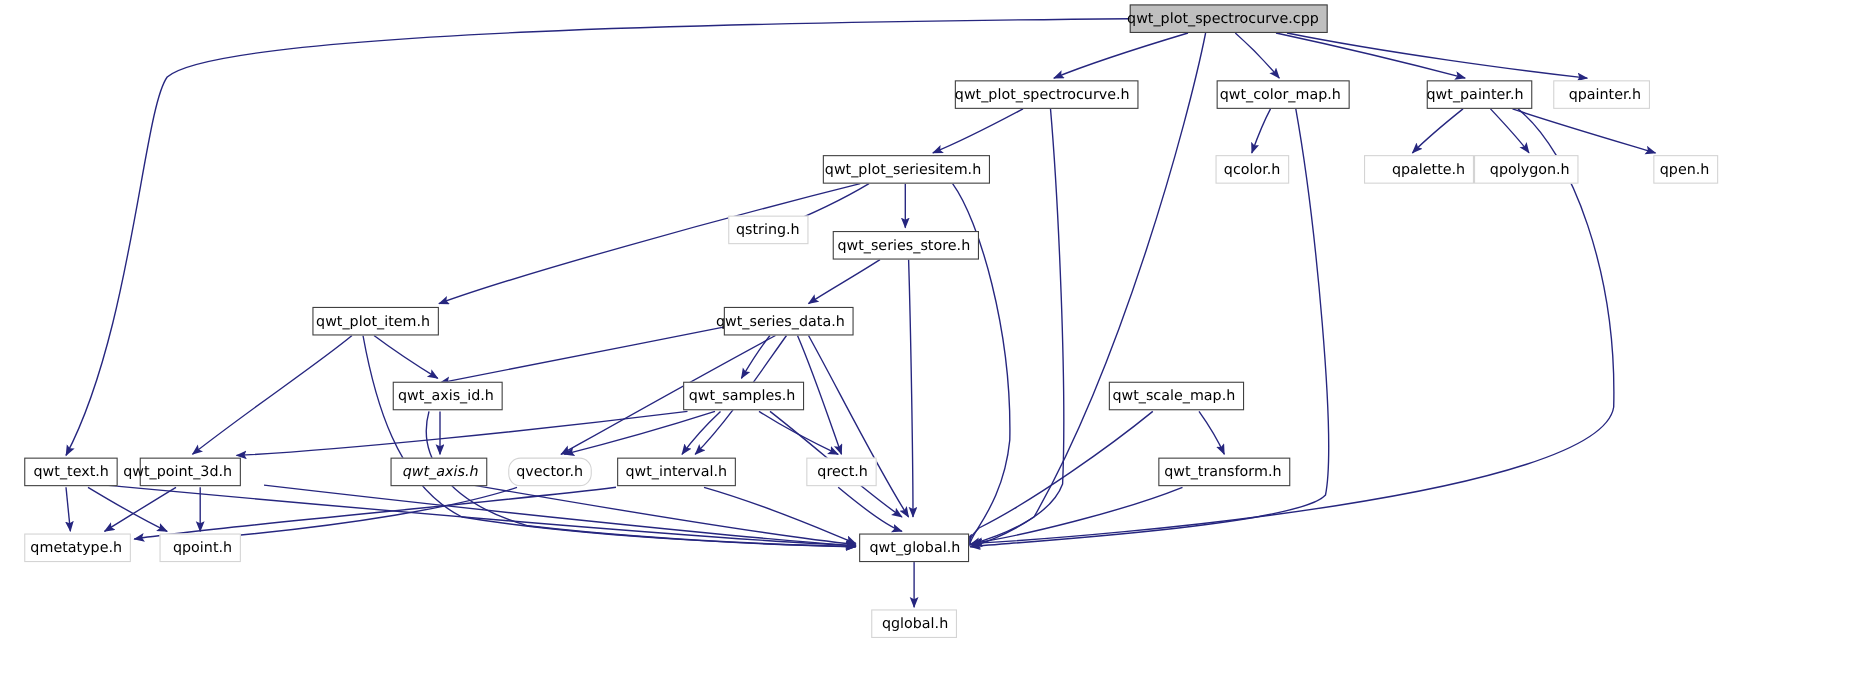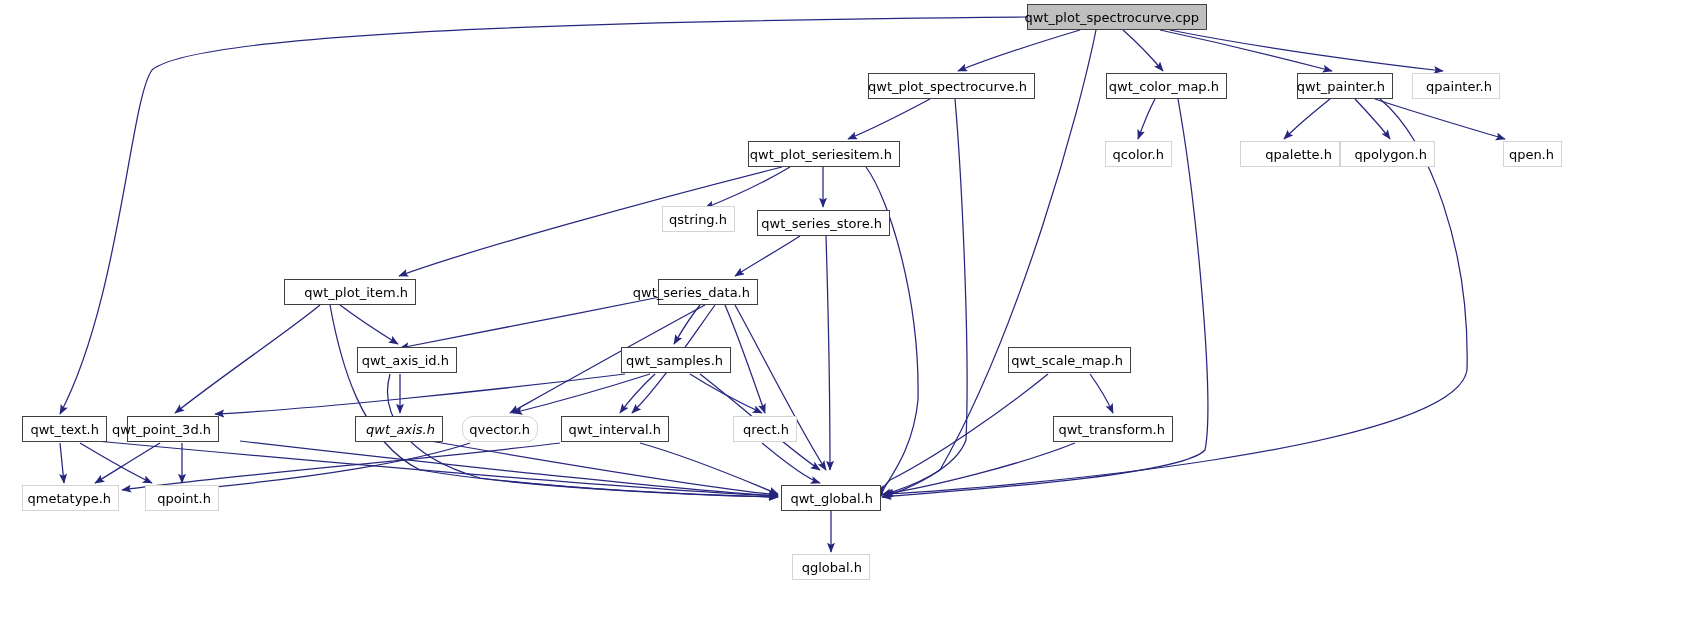--- a/index.html
+++ b/index.html
@@ -132,30 +132,30 @@
       </div>
       <div class="node qt" style="left: 1240px; top: 141px; width: 100px;">
         <span>qpalette.h</span>
       </div>
       <div class="node qt" style="left: 1340px; top: 141px; width: 95px;">
         <span>qpolygon.h</span>
       </div>
       <div class="node qt" style="left: 1503px; top: 141px; width: 59px;">
         <span>qpen.h</span>
       </div>
-      <div class="node qt" style="left: 662px; top: 206px; width: 73px;">
+      <div class="node qt" style="left: 662px; top: 196px; width: 73px;">
         <span>qstring.h</span>
       </div>
       <div class="node qwt" style="left: 757px; top: 210px; width: 133px;">
         <span>qwt_series_store.h</span>
       </div>
-      <div class="node qwt" style="left: 284px; top: 279px; width: 132px;">
+      <div class="node qwt" style="left: 284px; top: 279px; width: 115px;">
         <span>qwt_plot_item.h</span>
       </div>
-      <div class="node qwt" style="left: 658px; top: 279px; width: 100px;">
+      <div class="node qwt" style="left: 658px; top: 279px; width: 118px;">
         <span>qwt_series_data.h</span>
       </div>
       <div class="node qwt" style="left: 357px; top: 347px; width: 100px;">
         <span>qwt_axis_id.h</span>
       </div>
       <div class="node qwt" style="left: 621px; top: 347px; width: 110px;">
         <span>qwt_samples.h</span>
       </div>
       <div class="node qwt" style="left: 1008px; top: 347px; width: 123px;">
         <span>qwt_scale_map.h</span>

